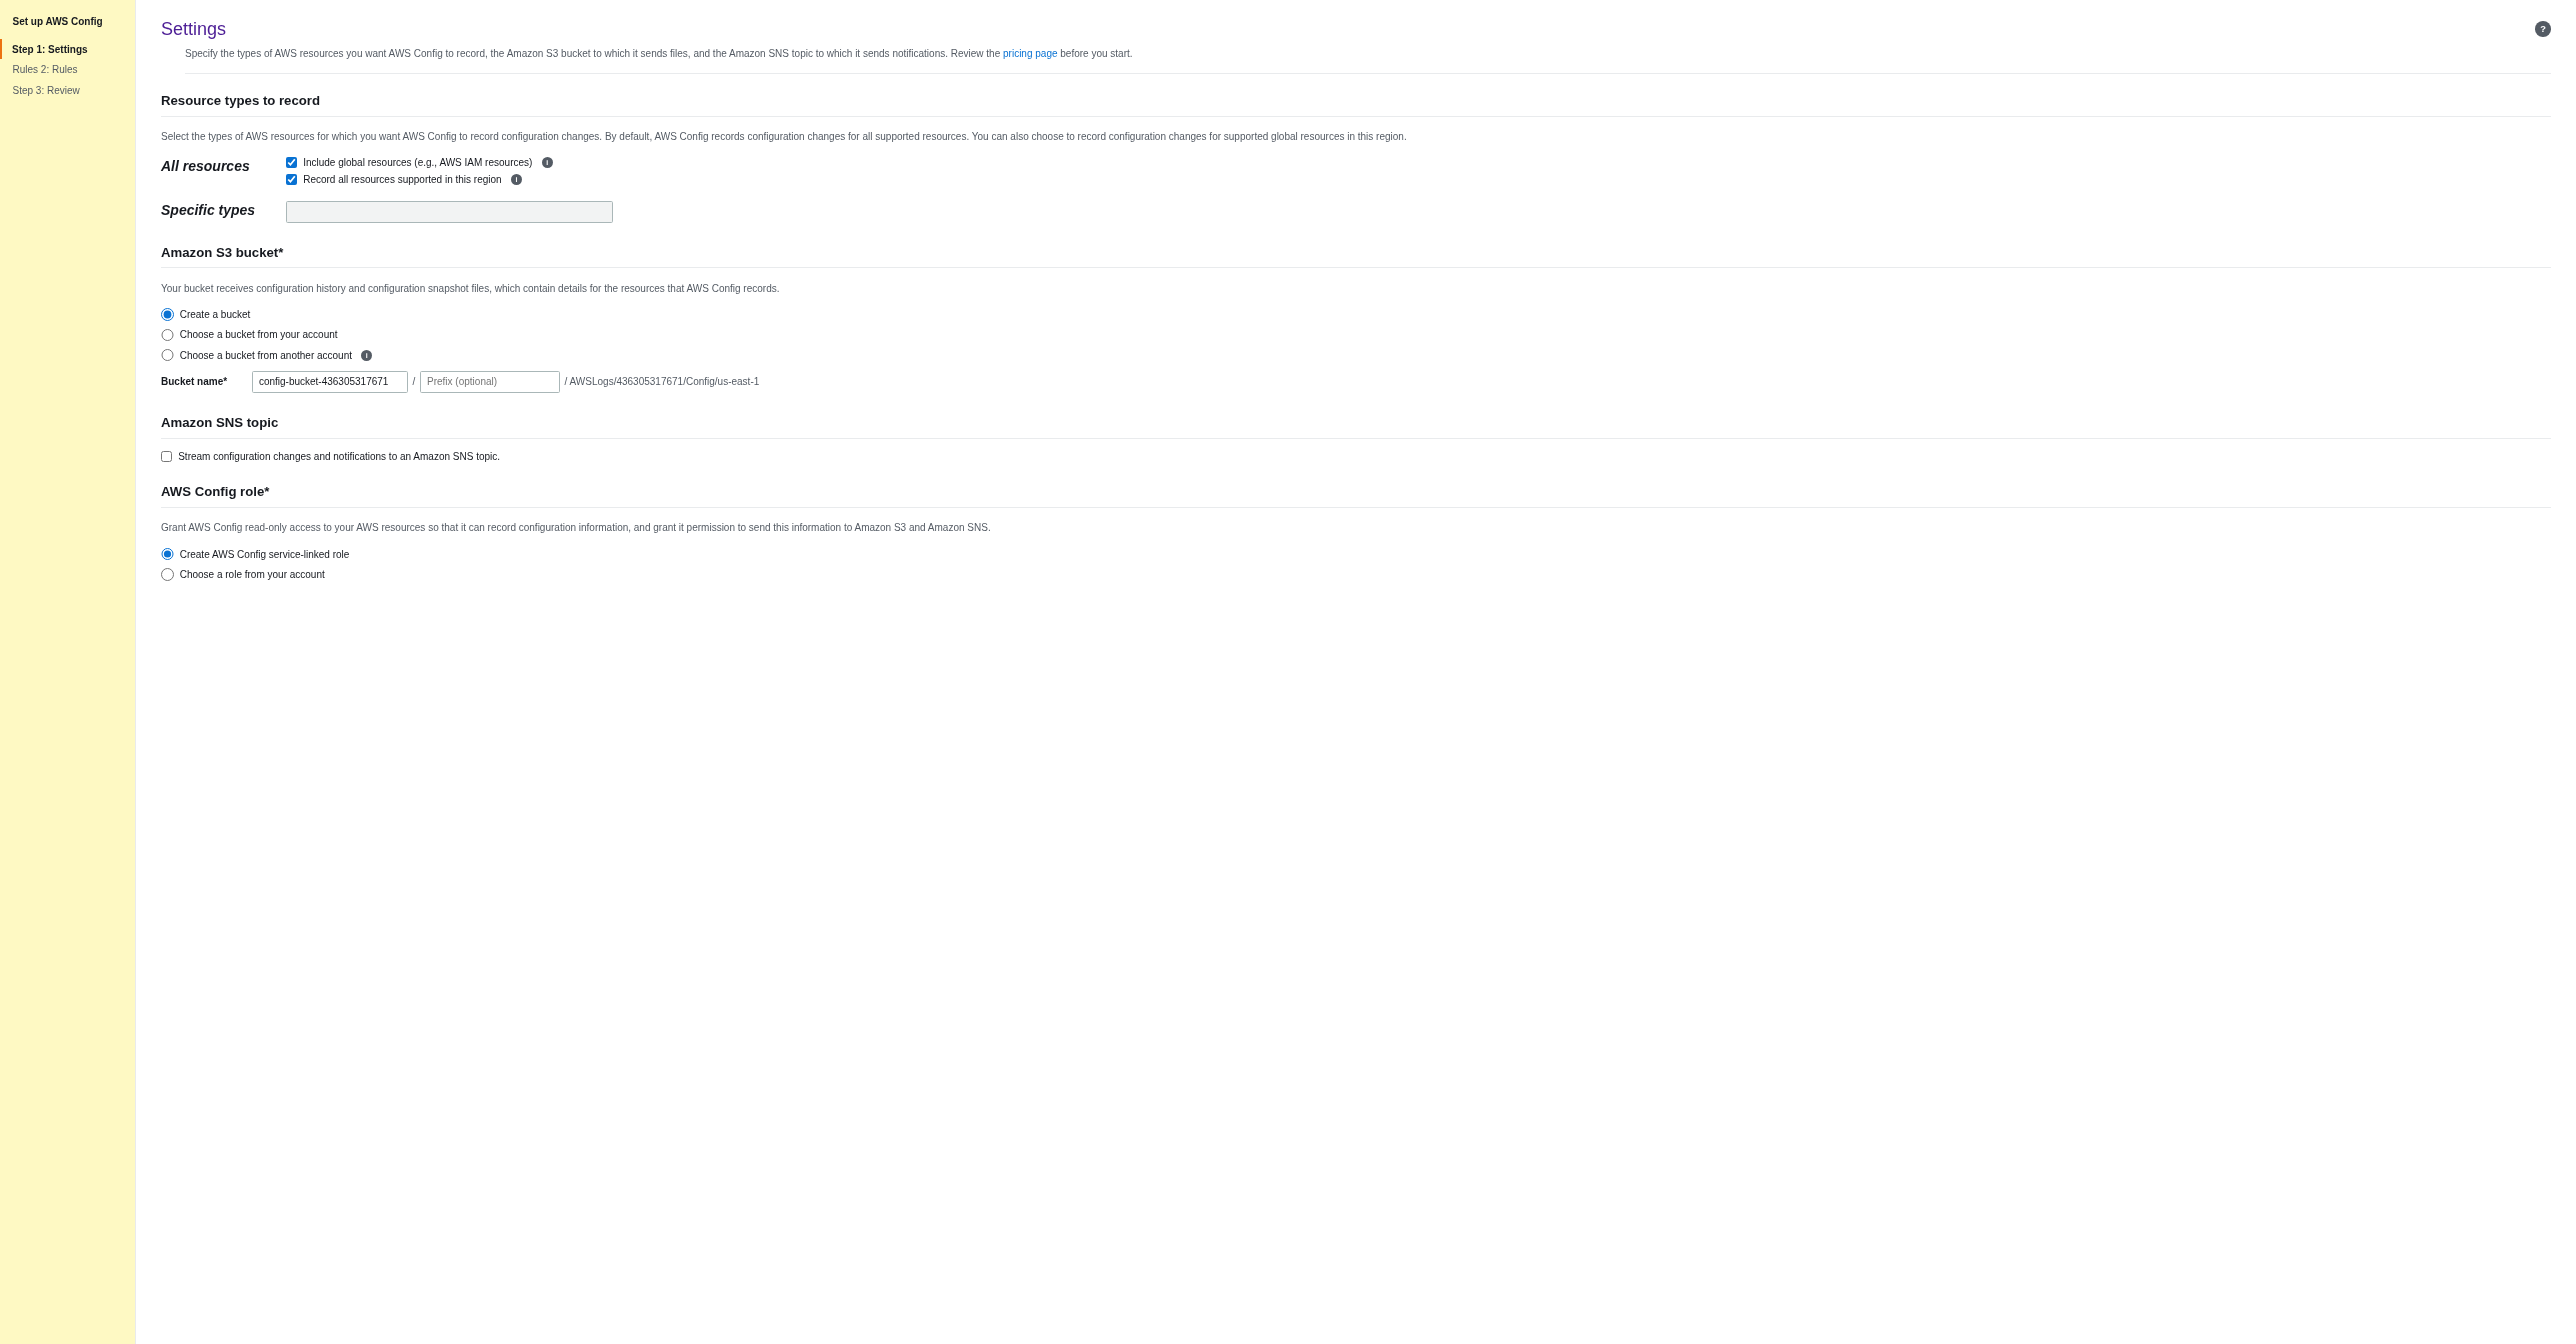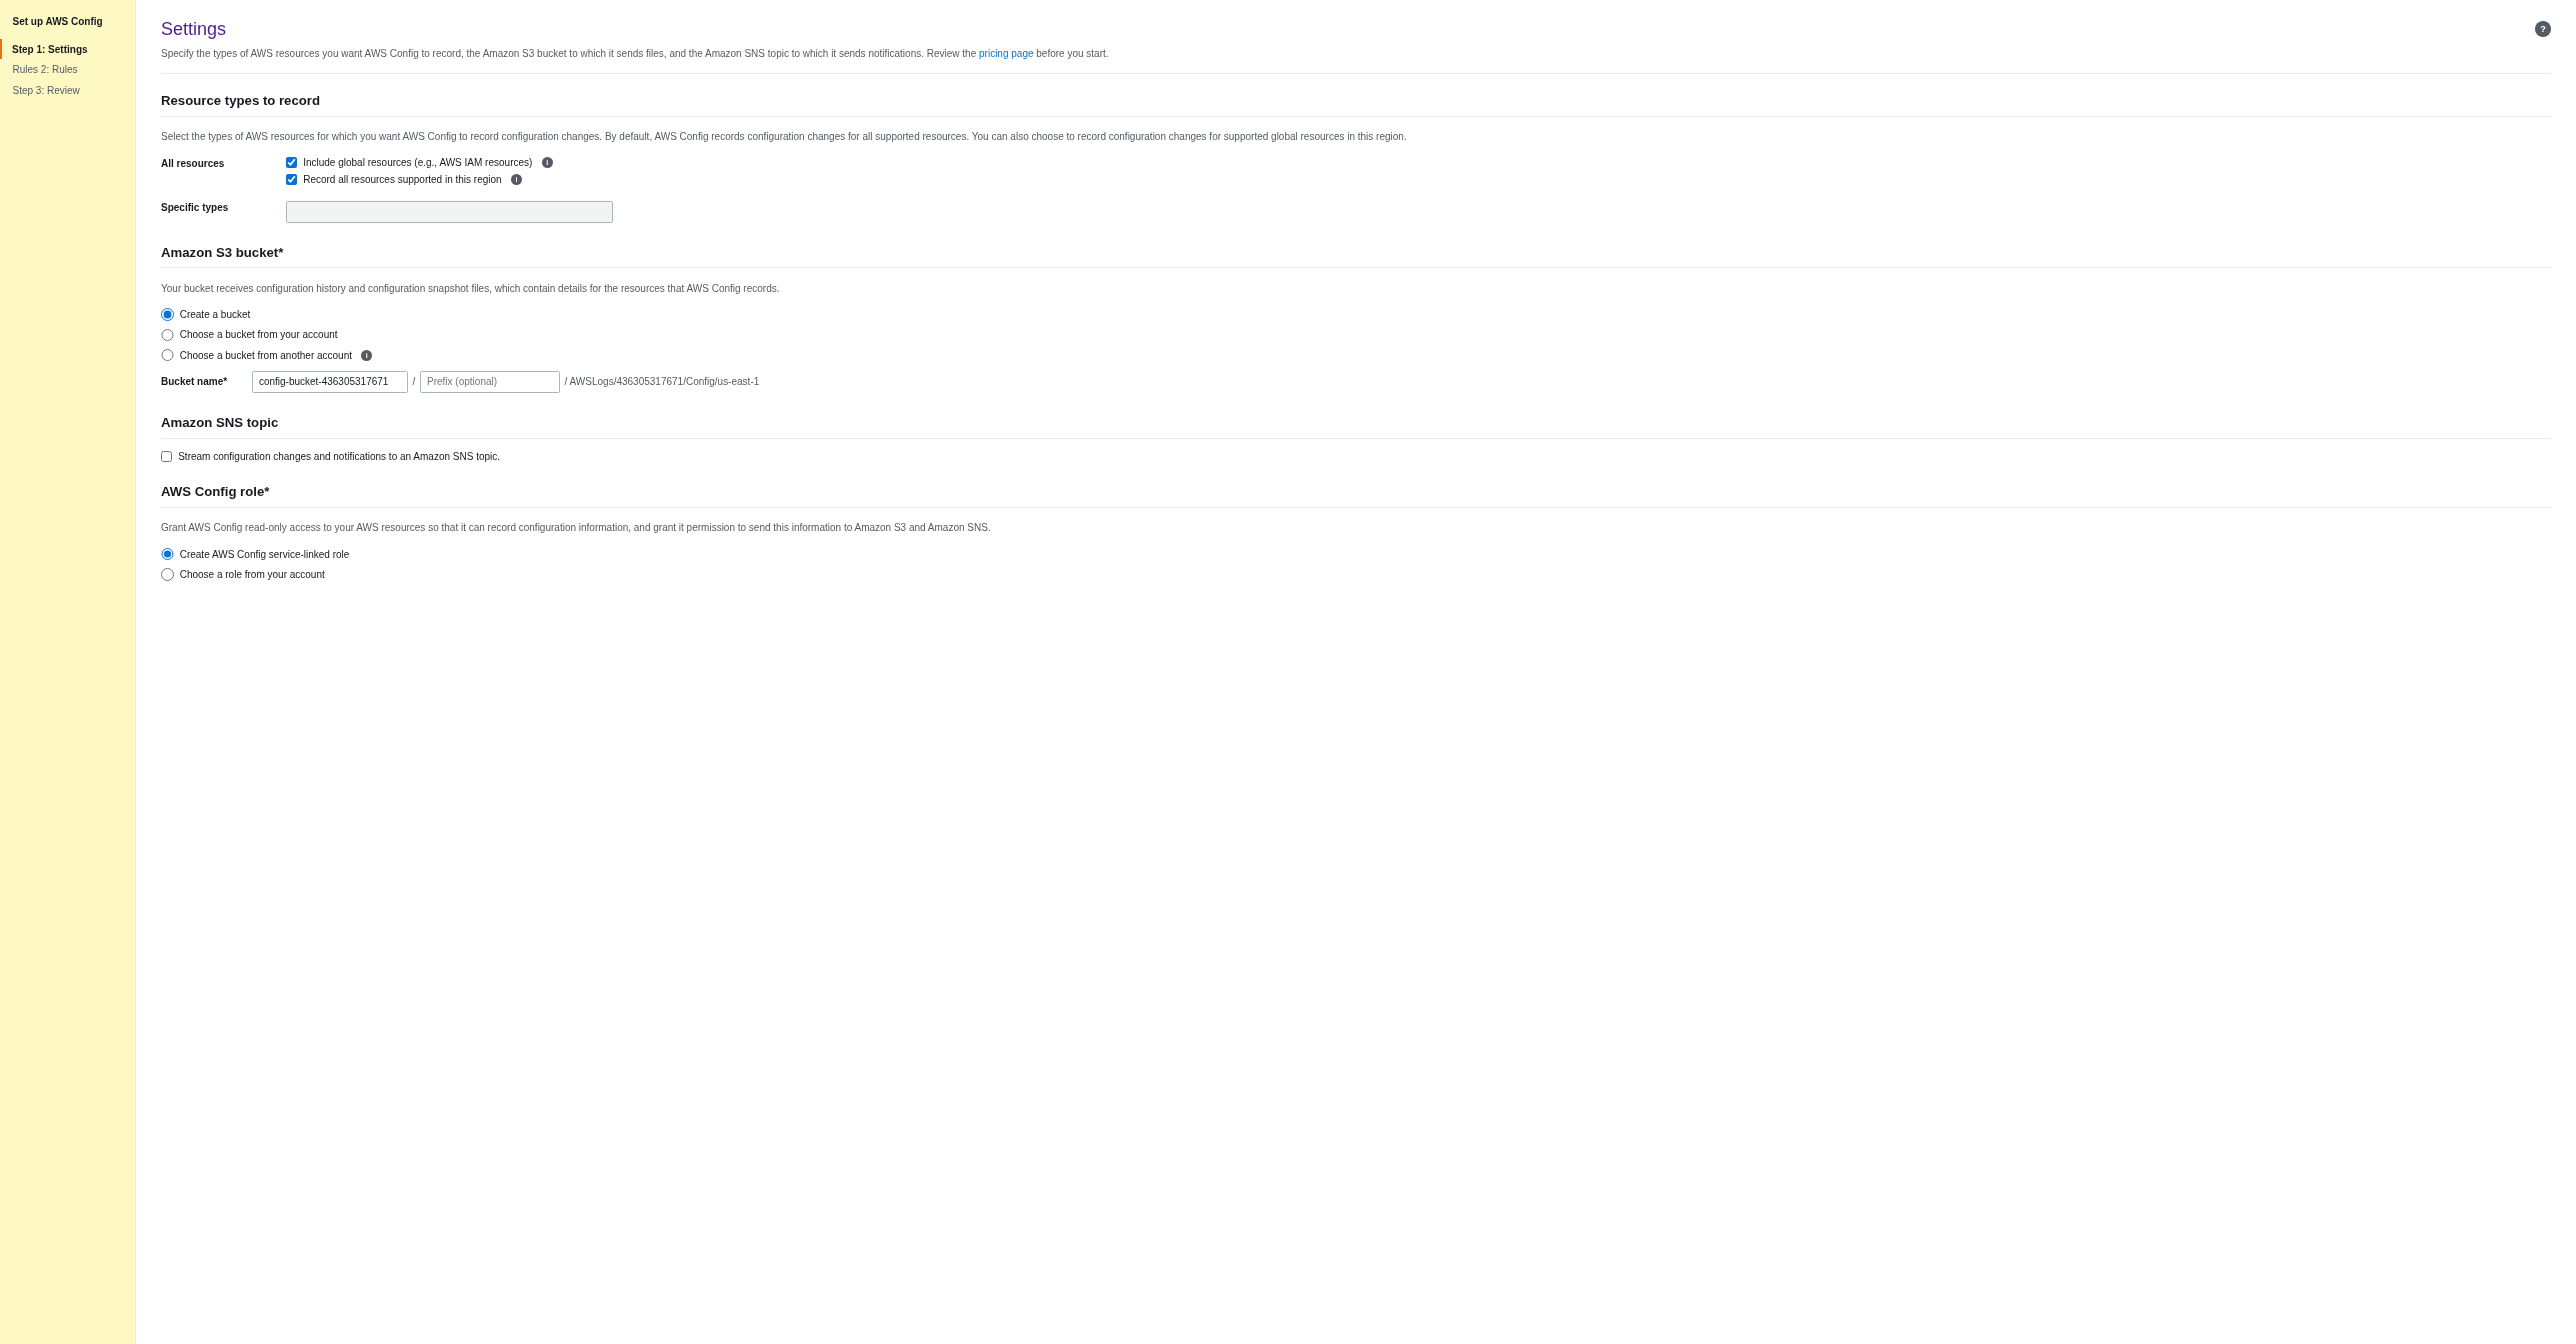--- a/index.html
+++ b/index.html
@@ -6,27 +6,27 @@
     body { font-family: -apple-system, BlinkMacSystemFont, 'Segoe UI', Arial, sans-serif; font-size: 11px; color: #16191f; background: #f2f3f3; }
     .layout { display: flex; min-height: 100vh; }
     .sidebar { width: 136px; background: #fef9c3; border-right: 0.8px solid #e9ebed; padding: 15.6px 0; flex-shrink: 0; }
     .sidebar-header { font-size: 10px; font-weight: 600; color: #16191f; padding: 0 12.5px 12.5px 12.5px; }
     .sidebar-item { font-size: 10px; padding: 4.7px 12.5px; cursor: pointer; color: #545b64; }
     .sidebar-item.active { color: #16191f; font-weight: 700; border-left: 2.3px solid #ec7211; padding-left: 10px; }
     .main { flex: 1; background: #fff; padding: 18.7px 25px; overflow-y: auto; }
     .page-header { display: flex; justify-content: space-between; align-items: center; margin-bottom: 6.2px; }
     .page-title { font-size: 18px; font-weight: 400; color: #4c1d95; }
     .help-icon { width: 15.6px; height: 15.6px; border-radius: 50%; background: #545b64; color: #fff; display: flex; align-items: center; justify-content: center; font-size: 9.3px; font-weight: bold; cursor: pointer; }
-    .page-description { font-size: 10px; color: #545b64; margin-bottom: 18.7px; line-height: 1.5; border-bottom: 0.8px solid #e9ebed; padding-bottom: 12.5px; }
+    .page-description { font-size: 10px; color: #545b64; margin-bottom: 18.7px; line-height: 1.5; border-bottom: 0.8px solid #e9ebed; padding-bottom: 12.5px; margin-left: 24px; }
     .page-description a { color: #0972d3; text-decoration: none; }
     .section { margin-bottom: 22px; }
     .section-title { font-size: 13.2px; font-weight: 600; color: #16191f; padding-bottom: 7.8px; border-bottom: 0.8px solid #e9ebed; margin-bottom: 12.5px; }
     .section-description { font-size: 10px; color: #545b64; margin-bottom: 12.5px; line-height: 1.5; }
     .form-row { display: flex; align-items: flex-start; margin-bottom: 9.3px; }
-    .form-label { font-size: 10px; font-weight: 700; color: #16191f; width: 125px; flex-shrink: 0; padding-top: 1.6px; }
+    .form-label { font-size: 14px; font-weight: 700; color: #16191f; width: 125px; flex-shrink: 0; padding-top: 1.6px; font-style: italic; }
     .form-content { flex: 1; }
     .radio-group { display: flex; flex-direction: column; gap: 7.8px; }
     .radio-option { display: flex; align-items: center; gap: 6.2px; font-size: 10px; color: #16191f; cursor: pointer; }
     .radio-option input[type="radio"] { width: 12.5px; height: 12.5px; accent-color: #0972d3; cursor: pointer; }
     .checkbox-option { display: flex; align-items: center; gap: 6.2px; font-size: 10px; color: #16191f; cursor: pointer; margin-bottom: 6.2px; }
     .checkbox-option input[type="checkbox"] { width: 11px; height: 11px; accent-color: #0972d3; cursor: pointer; }
     .info-icon { display: inline-flex; align-items: center; justify-content: center; width: 11px; height: 11px; border-radius: 50%; background: #545b64; color: #fff; font-size: 7px; font-weight: bold; margin-left: 3.1px; cursor: pointer; }
     .specific-types-input { width: 327px; height: 22px; border: 0.8px solid #aab7b8; border-radius: 1.6px; background: #f2f3f3; padding: 0 6.2px; font-size: 10px; }
     .bucket-name-row { display: flex; align-items: center; gap: 4.7px; margin-top: 9.3px; }
     .bucket-label { font-size: 10px; font-weight: 700; color: #16191f; width: 86px; flex-shrink: 0; }

